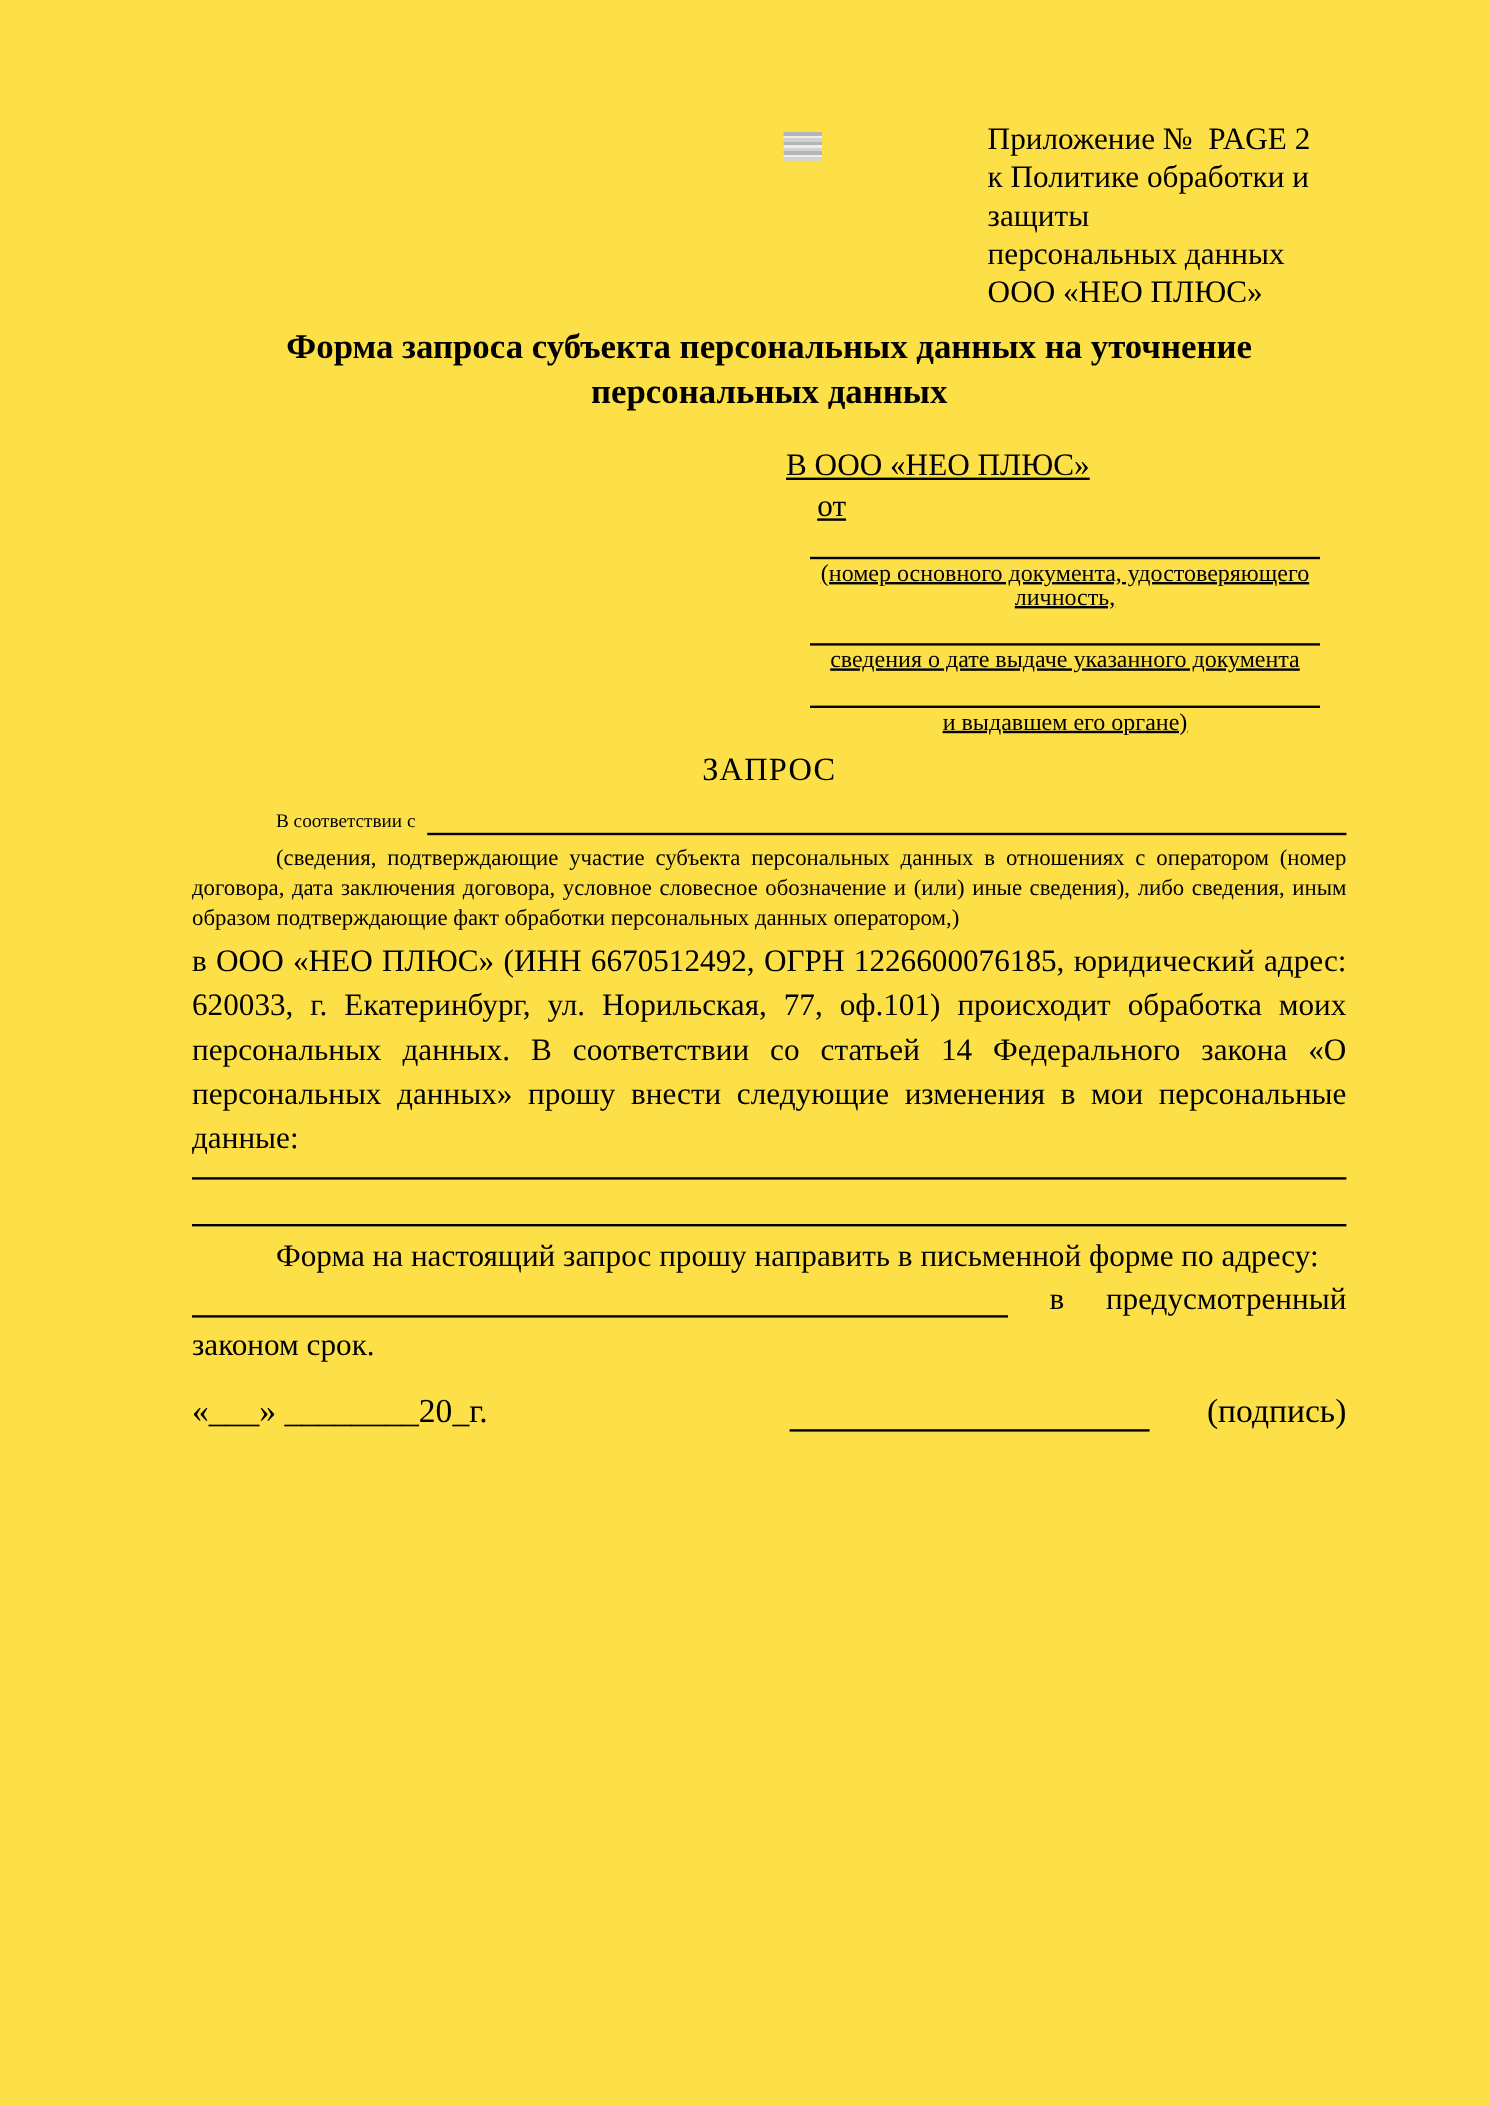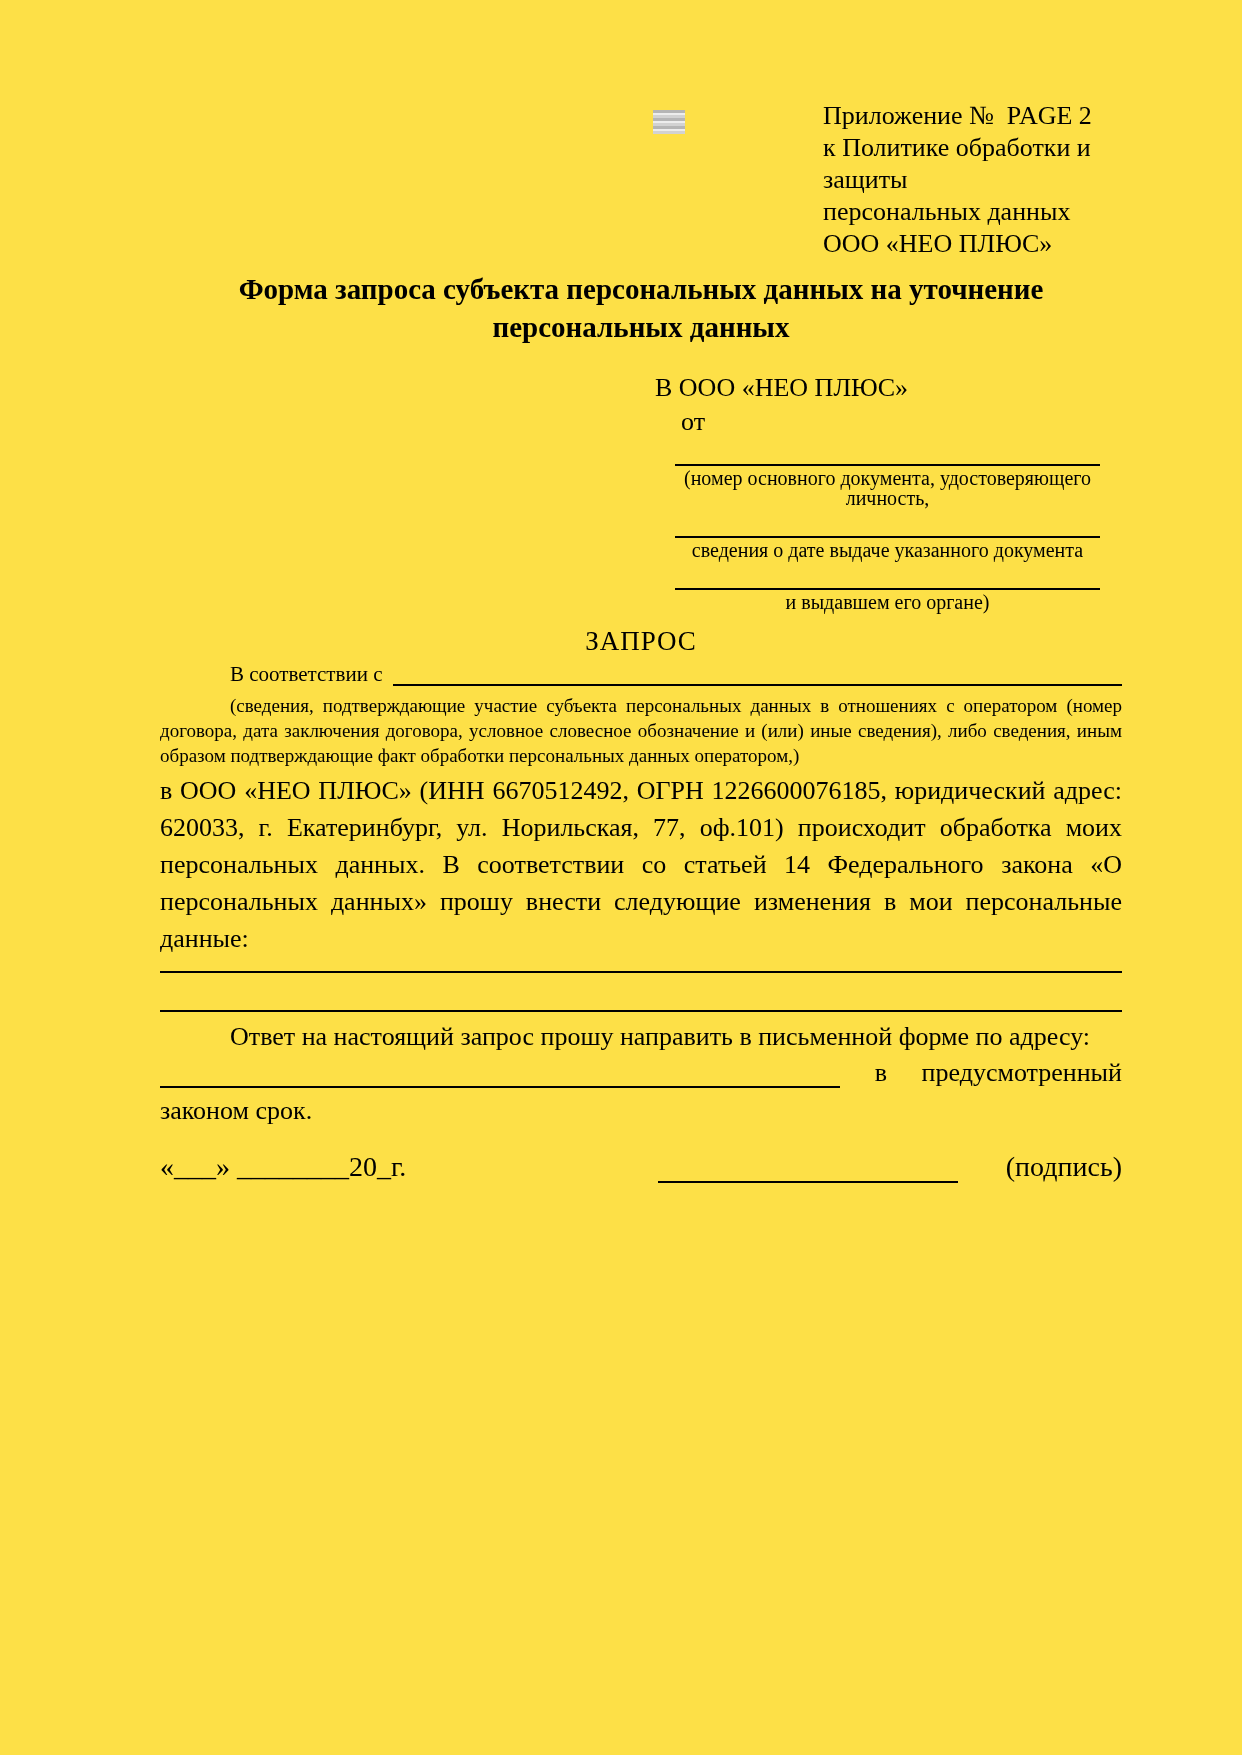--- a/index.html
+++ b/index.html
@@ -19,30 +19,30 @@
     position:absolute;left:653px;top:110px;width:32px;height:24px;
     background:repeating-linear-gradient(180deg,#b5b5b5 0 3px,#ededed 3px 5px,#d2d2d2 5px 8px);
   }
 
   .title{
     margin:10px auto 16px auto;max-width:940px;
     font-size:29px;font-weight:bold;text-align:center;line-height:38px;
   }
 
   
-  .addressee{margin-top:26px;margin-left:495px;width:467px;font-size:26px;}
+  .addressee{margin-top:26px;margin-left:495px;width:467px;font-size:26px;text-decoration:underline;}
   .addr-to{line-height:32px;}
   .addr-from{margin:4px 0 0 26px;line-height:28px;}
   .field{margin-top:6px;margin-left:20px;width:425px;}
   .field-line{height:22px;border-bottom:2px solid #000;}
   .field-label{font-size:20px;line-height:20px;text-align:center;padding-top:2px;}
 
   .request-heading{margin-top:12px;text-align:center;font-size:27px;line-height:34px;letter-spacing:1px;}
 
-  .intro-line{margin-top:0;display:flex;font-size:21px;line-height:33px;padding-left:70px;}
+  .intro-line{margin-top:10px;display:flex;font-size:16px;line-height:33px;padding-left:70px;}
   .intro-line .fill-line{flex:1;border-bottom:2px solid #000;margin:0 0 5px 10px;}
 
   .footnote{margin:2px 0 0 0;font-size:19px;line-height:25px;text-align:justify;text-indent:70px;}
 
   .body-par{margin:4px 0 0 0;font-size:26px;line-height:37px;text-align:justify;}
 
   .blank-line{border-bottom:2px solid #000;}
   .bl1{height:14px;}
   .bl2{height:37px;}
 
@@ -98,21 +98,21 @@
       <span class="fill-line"></span>
     </div>
 
     <p class="footnote">(сведения, подтверждающие участие субъекта персональных данных в отношениях с оператором (номер договора, дата заключения договора, условное словесное обозначение и (или) иные сведения), либо сведения, иным образом подтверждающие факт обработки персональных данных оператором,)</p>
 
     <p class="body-par">в ООО «НЕО ПЛЮС» (ИНН 6670512492, ОГРН 1226600076185, юридический адрес: 620033, г. Екатеринбург, ул. Норильская, 77, оф.101) происходит обработка моих персональных данных. В соответствии со статьей 14 Федерального закона «О персональных данных» прошу внести следующие изменения в мои персональные данные:</p>
 
     <div class="blank-line bl1"></div>
     <div class="blank-line bl2"></div>
 
-    <p class="reply-line1">Ответ на настоящий запрос прошу направить в письменной форме по адресу:</p>
+    <p class="reply-line1">Форма на настоящий запрос прошу направить в письменной форме по адресу:</p>
 
     <div class="reply-line2">
       <span class="reply-blank"></span>
       <span>в</span>
       <span>предусмотренный</span>
     </div>
 
     <p class="reply-tail">законом срок.</p>
 
     <div class="footer-row">

